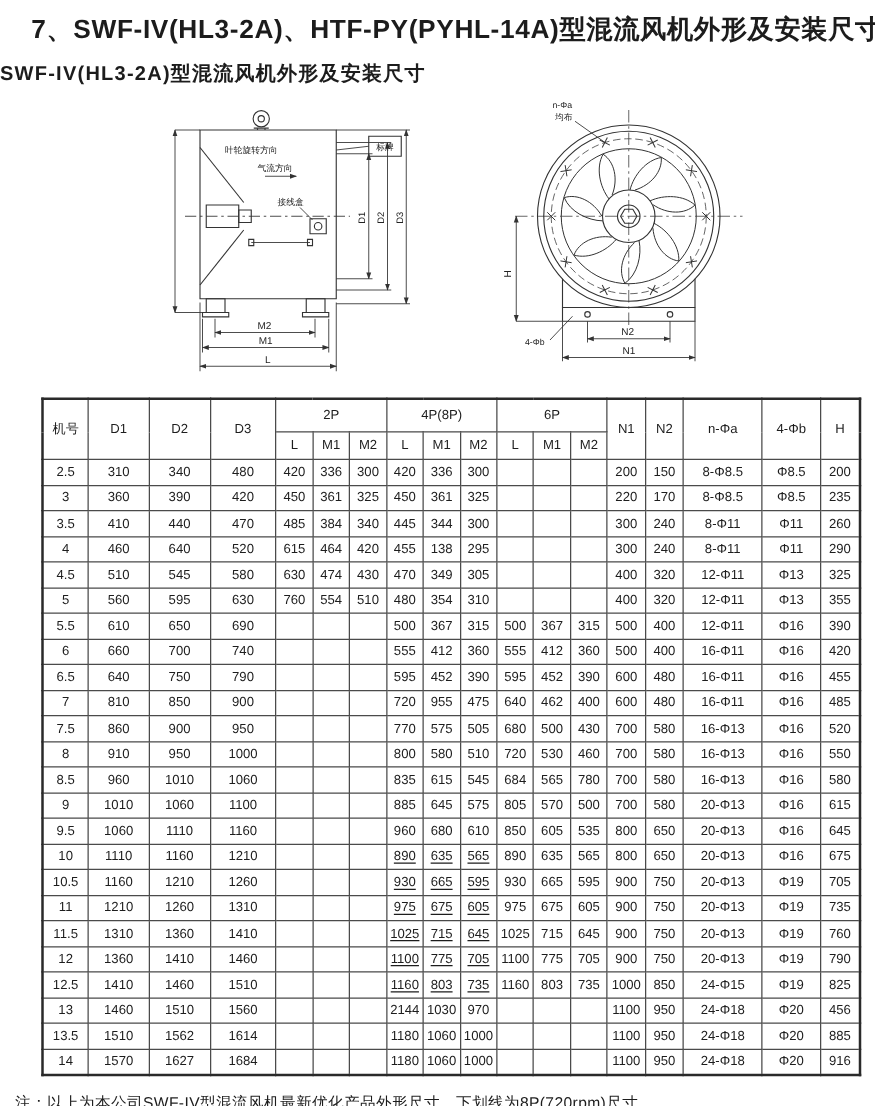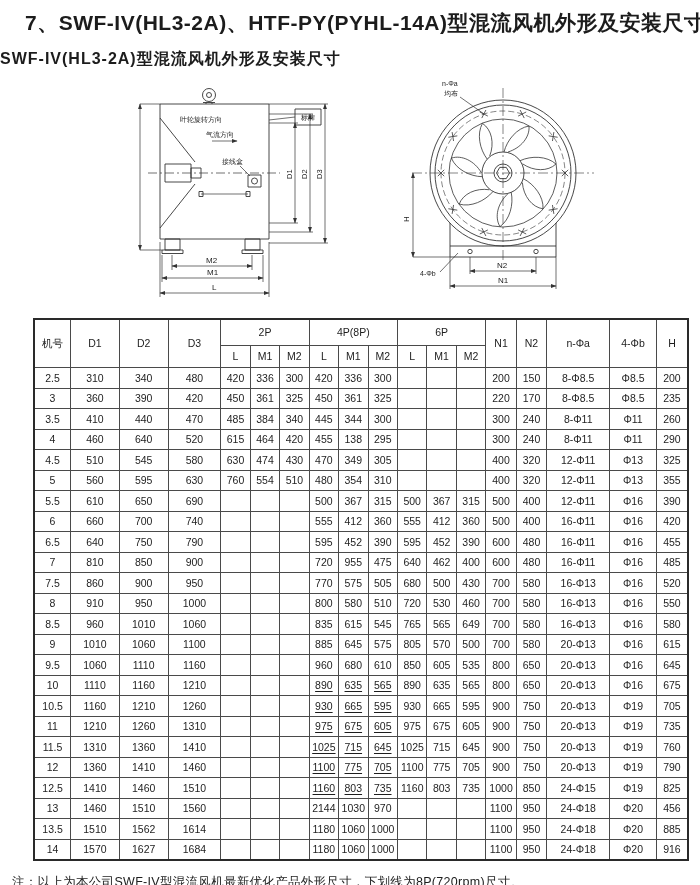--- a/index.html
+++ b/index.html
@@ -498,23 +498,23 @@
         <td>8.5</td>
         <td>960</td>
         <td>1010</td>
         <td>1060</td>
         <td></td>
         <td></td>
         <td></td>
         <td>835</td>
         <td>615</td>
         <td>545</td>
-        <td>765</td>
+        <td>684</td>
         <td>565</td>
-        <td>649</td>
+        <td>780</td>
         <td>700</td>
         <td>580</td>
         <td>16-Φ13</td>
         <td>Φ16</td>
         <td>580</td>
       </tr>
       <tr>
         <td>9</td>
         <td>1010</td>
         <td>1060</td>

